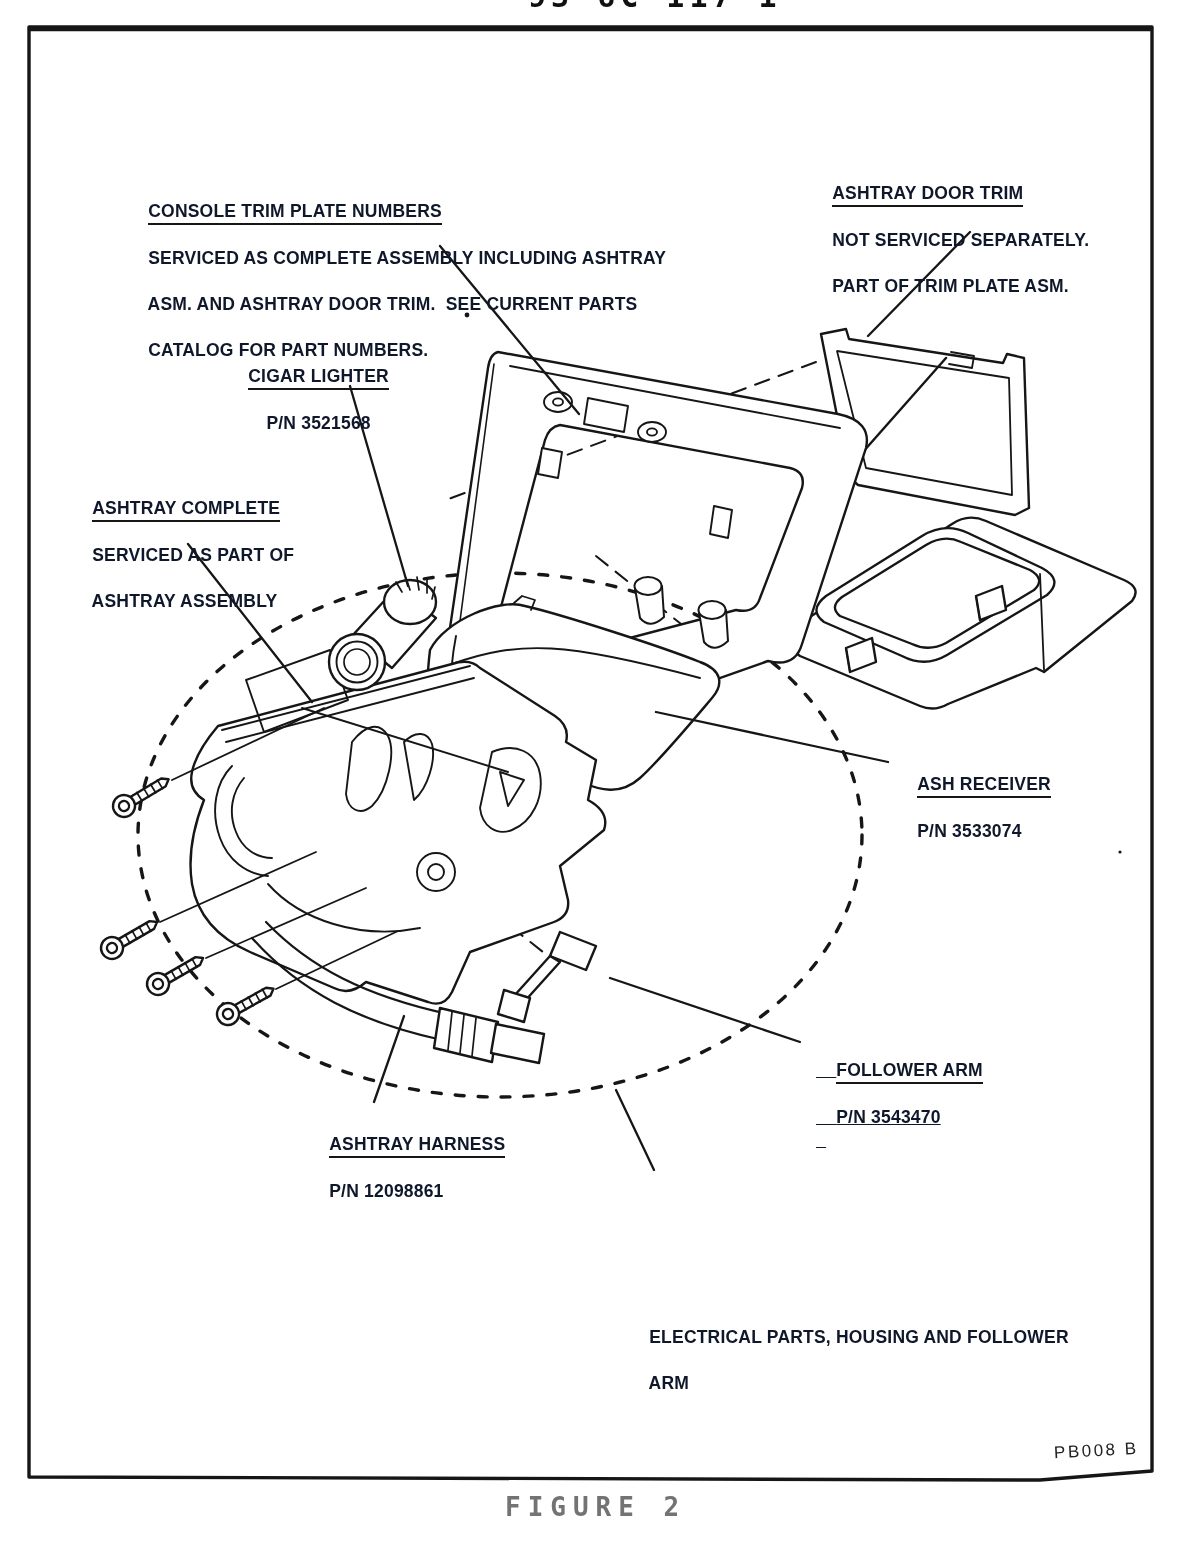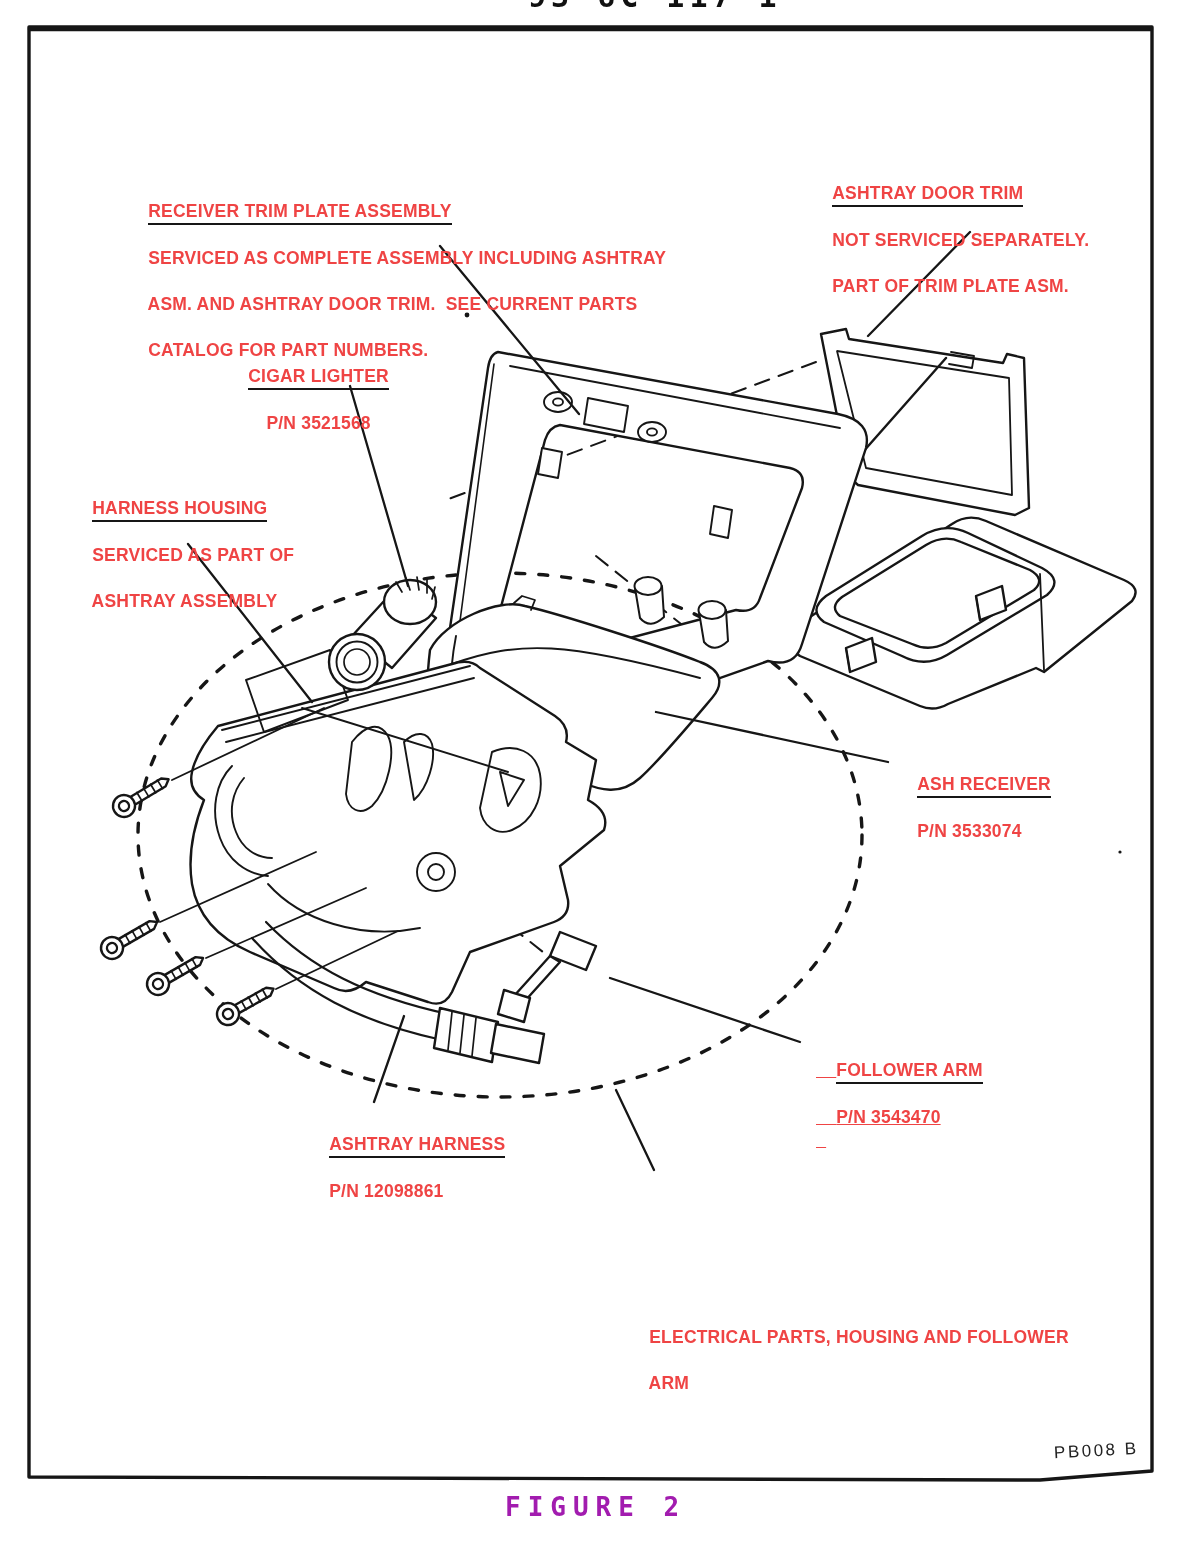--- a/index.html
+++ b/index.html
@@ -1,25 +1,25 @@
 <!DOCTYPE html>
 <html><head>
 <meta charset="utf-8">
 <style>
   html,body{margin:0;padding:0;background:#e8e8e8;}
   #page{position:relative;width:1200px;height:1552px;background:#ffffff;overflow:hidden;
         font-family:"Liberation Sans",sans-serif;color:#161616;}
   #art{position:absolute;left:0;top:0;}
   .lbl{position:absolute;font:600 17.5px/22.8px "Liberation Sans",sans-serif;
-       color:#ef4444;white-space:pre;letter-spacing:.2px;}
+       color:#0f172a;white-space:pre;letter-spacing:.2px;}
   .lbl .t{display:inline-block;border-bottom:2.3px solid #161616;padding-bottom:0px;}
   #header-code{position:absolute;left:528px;top:-20px;
        font:600 30px/34px "DejaVu Sans Mono",monospace;letter-spacing:5px;color:#111;}
   #figure-caption{position:absolute;left:505px;top:1492px;
-       font:600 26px/30px "DejaVu Sans Mono",monospace;letter-spacing:7px;color:#a21caf;}
+       font:600 26px/30px "DejaVu Sans Mono",monospace;letter-spacing:7px;color:#737373;}
   #plate-code{position:absolute;left:1054px;top:1441px;
        font:400 17px/20px "Liberation Sans",sans-serif;letter-spacing:2.5px;
        transform:rotate(-3deg);color:#222;}
 </style>
 </head>
 <body>
 
 <div id="page">
 
   <div id="header-code">93-6C-117-1</div>
@@ -185,39 +185,39 @@
       <path d="M616,1090 L654,1170"></path>
     </g>
 
     <g fill="#161616" stroke="none">
       <circle cx="467" cy="315" r="2.4"></circle>
       <circle cx="1120" cy="852" r="1.6"></circle>
     </g>
   </svg>
 
   <div class="lbl" style="left:128px;top:177px;">
-    <span class="t">RECEIVER TRIM PLATE ASSEMBLY</span><br>
+    <span class="t">CONSOLE TRIM PLATE NUMBERS</span><br>
     <span>SERVICED AS COMPLETE ASSEMBLY INCLUDING ASHTRAY</span><br>
     <span>ASM. AND ASHTRAY DOOR TRIM.&nbsp; SEE CURRENT PARTS</span><br>
     <span>CATALOG FOR PART NUMBERS.</span>
   </div>
 
   <div class="lbl" style="left:812px;top:159px;">
     <span class="t">ASHTRAY DOOR TRIM</span><br>
     <span>NOT SERVICED SEPARATELY.</span><br>
     <span>PART OF TRIM PLATE ASM.</span>
   </div>
 
   <div class="lbl" style="left:228px;top:342px;text-align:center;">
     <span class="t">CIGAR LIGHTER</span><br>
     <span>P/N 3521568</span>
   </div>
 
   <div class="lbl" style="left:72px;top:474px;">
-    <span class="t">HARNESS HOUSING</span><br>
+    <span class="t">ASHTRAY COMPLETE</span><br>
     <span>SERVICED AS PART OF</span><br>
     <span>ASHTRAY ASSEMBLY</span>
   </div>
 
   <div class="lbl" style="left:897px;top:750px;">
     <span class="t">ASH RECEIVER</span><br>
     <span>P/N 3533074</span>
   </div>
 
   <div class="lbl" style="left:816px;top:1036px;text-decoration:underline;">

